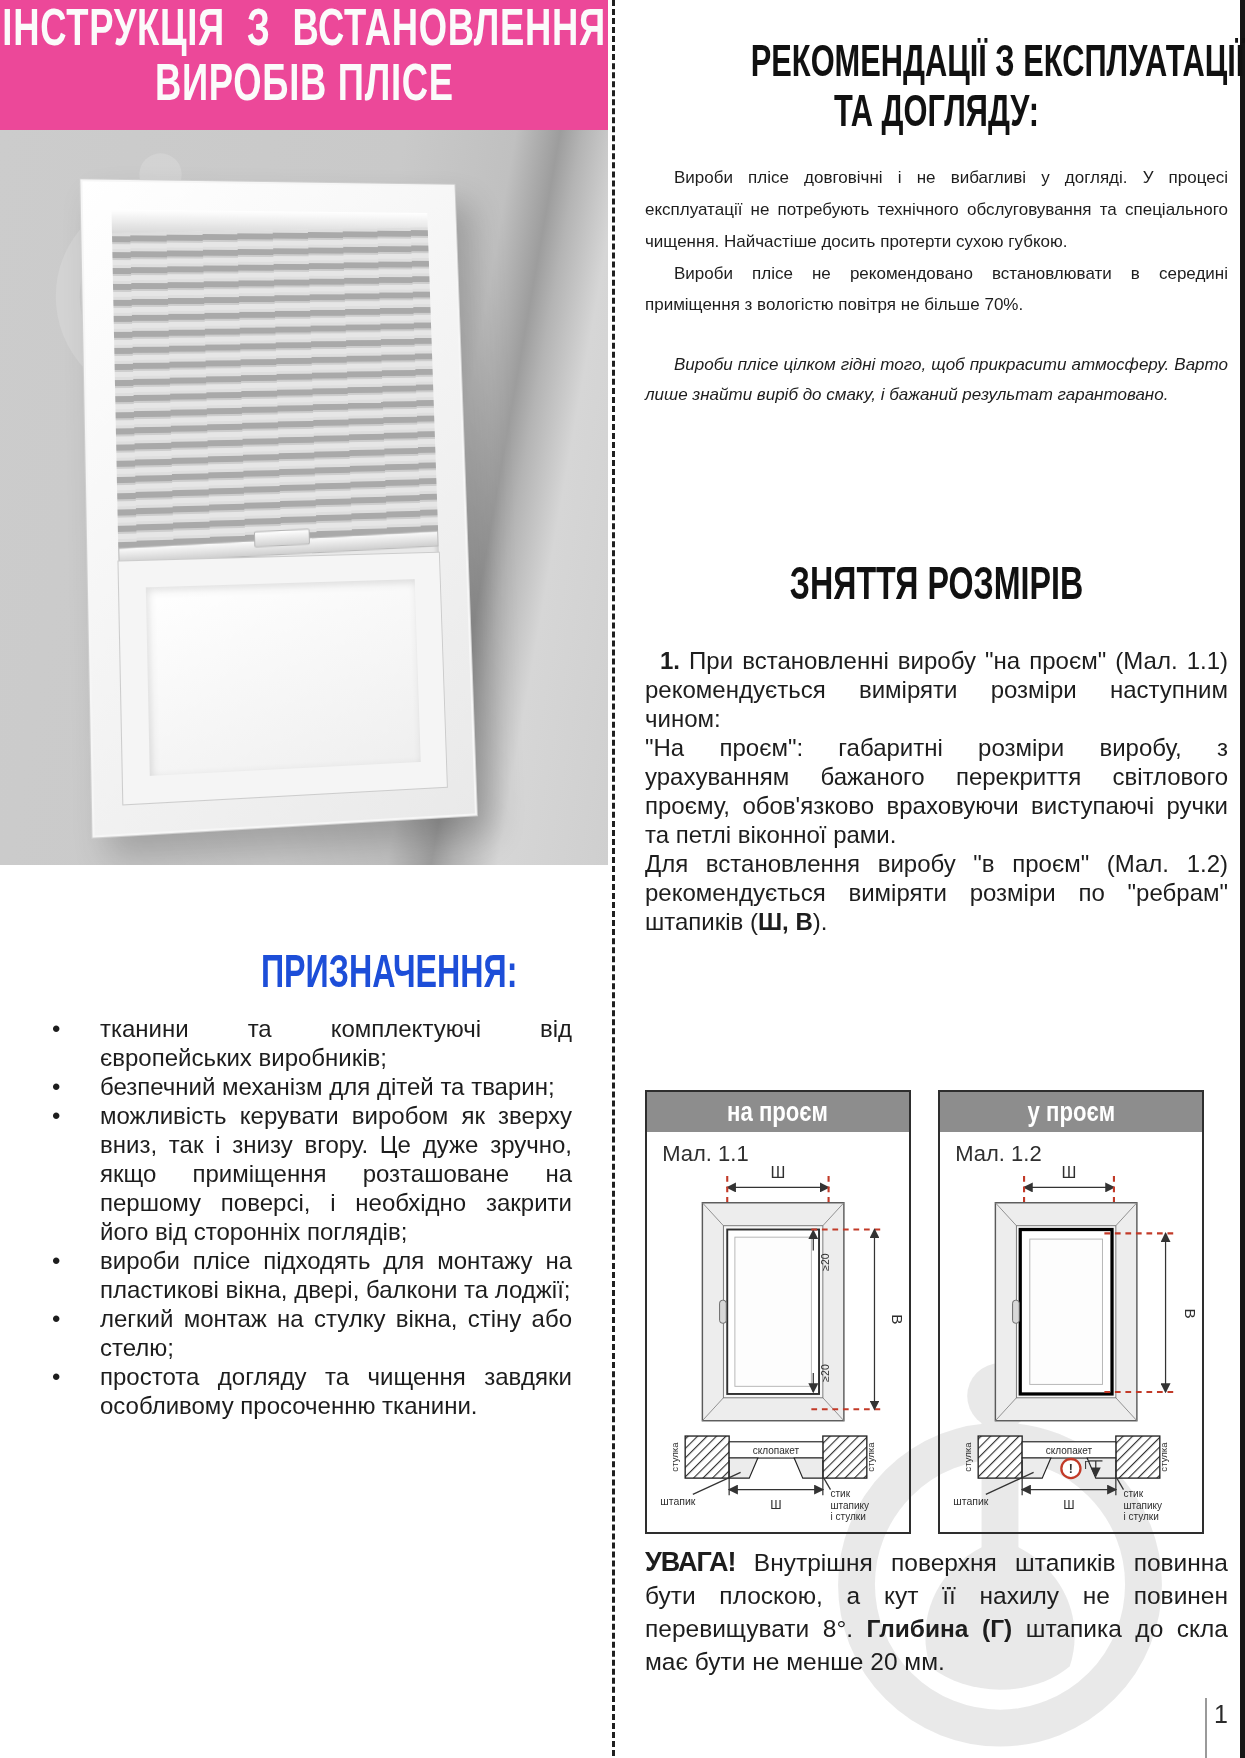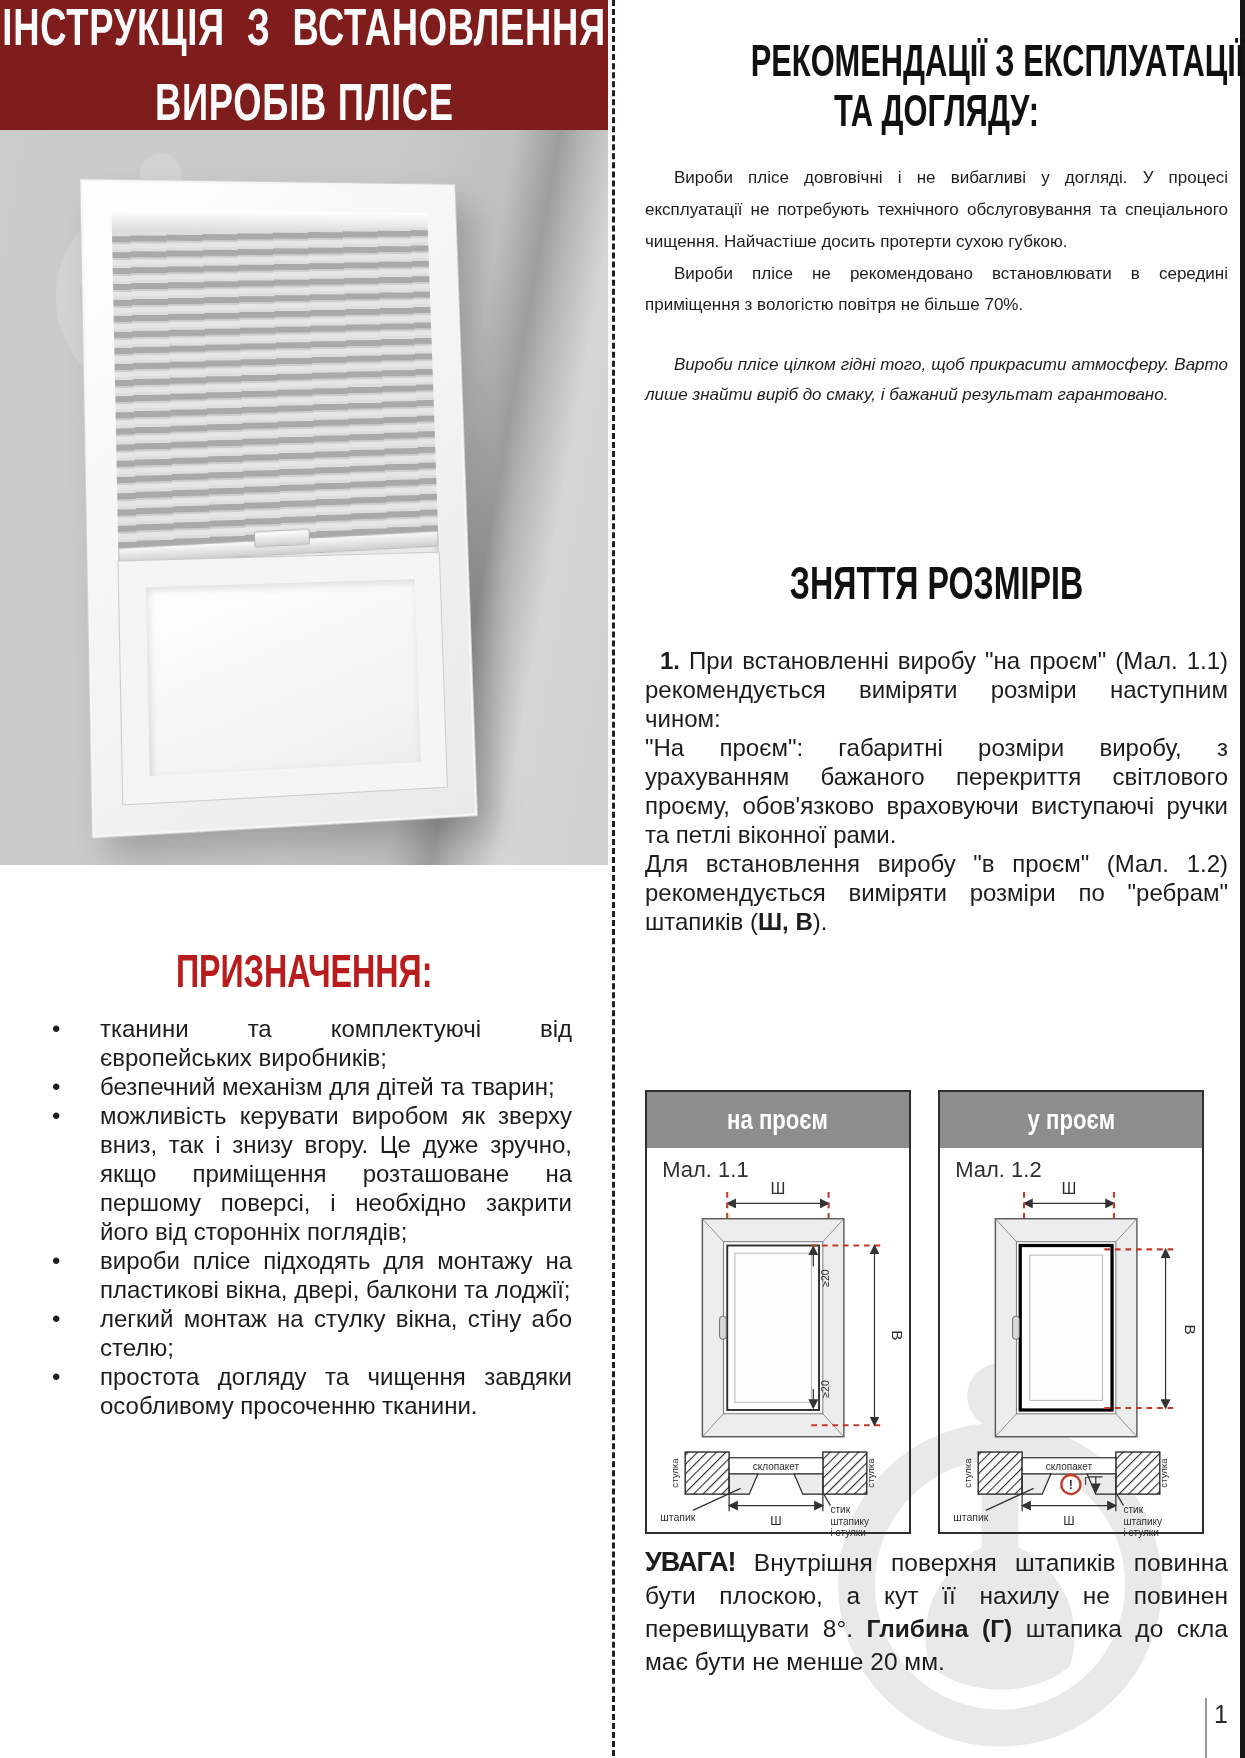--- a/index.html
+++ b/index.html
@@ -1,21 +1,21 @@
 <!DOCTYPE html>
 <html><head>
 <meta charset="utf-8">
 <style>
   html,body{margin:0;padding:0;background:#ffffff;}
   .page{position:relative;width:1245px;height:1758px;background:#ffffff;overflow:hidden;
         font-family:"Liberation Sans","DejaVu Sans",sans-serif;color:#1d1d1d;}
 
   
-  .lc-header{position:absolute;left:0;top:0;width:608px;height:130px;background:#7f1d1d;
-             display:flex;flex-direction:column;justify-content:space-between;align-items:center;}
+  .lc-header{position:absolute;left:0;top:0;width:608px;height:130px;background:#ec4899;
+             display:flex;flex-direction:column;justify-content:flex-start;align-items:center;}
   .cond{display:inline-block;transform:scaleX(.70);font-weight:bold;white-space:nowrap;}
   .hl1,.hl2{color:#fbfbfb;font-size:52px;line-height:55px;letter-spacing:1px;}
   .hl1{word-spacing:16px;}
 
   .photo{position:absolute;left:0;top:130px;width:608px;height:735px;overflow:hidden;
          background:linear-gradient(100deg,#cccccc 0%,#c9c9c9 55%,#c0c0c0 70%,#9d9d9d 76%,#b4b4b4 79%,#d6d6d6 85%,#cfcfcf 100%);}
   .wm{color:#dadada;}
   .wm-photo{position:absolute;left:28px;top:18px;width:265px;height:265px;opacity:.55;}
   .win{position:absolute;left:88px;top:46px;width:382px;height:645px;
        transform:perspective(1100px) rotateY(7deg) rotateX(3deg) rotate(-1.2deg);
@@ -31,21 +31,21 @@
   .blind-bottomrail{position:absolute;left:0;right:0;top:332px;height:14px;
           background:linear-gradient(#fafafa,#cfcfcf);border:1px solid #b9b9b9;transform:skewY(-1.6deg);}
   .blind-tab{position:absolute;left:50%;top:-10px;width:54px;height:14px;margin-left:-27px;
           background:linear-gradient(#ffffff,#d2d2d2);border:1px solid #b5b5b5;border-radius:2px;}
   .sash{position:absolute;left:0;right:0;top:350px;bottom:0;background:#f4f4f4;}
   .sash-frame{position:absolute;inset:0;border:26px solid #f5f5f5;box-shadow:inset 0 0 0 1px #c6c6c6, 0 0 0 1px #cccccc;}
   .glass{position:absolute;left:26px;right:26px;top:26px;bottom:26px;
          background:linear-gradient(160deg,#ffffff,#efefef);box-shadow:inset 2px 3px 9px rgba(0,0,0,.13);}
 
   .purpose{position:absolute;left:36px;top:944px;width:536px;}
-  .purpose h2{margin:0;text-align:center;font-size:46px;color:#b91c1c;}
+  .purpose h2{margin:0;text-align:right;font-size:46px;color:#1d4ed8;}
   .lc-body{font-size:24px;line-height:29px;text-align:justify;}
   .purpose .intro{margin:28px 0 0 0;text-indent:15px;}
   .blist{margin:16px 0 0 0;padding:0;list-style:none;}
   .blist li{position:relative;padding-left:64px;margin:0;}
   .blist li::before{content:"\2022";position:absolute;left:16px;top:0;font-size:24px;}
 
   
   .divider{position:absolute;left:612px;top:0;height:1756px;width:0;border-left:3px dashed #1f1f1f;}
   .edge-strip{position:absolute;right:0;top:0;width:5px;height:1758px;background:#161616;}
 
@@ -67,21 +67,21 @@
   .szlist li::before{content:"\2022";position:absolute;left:16px;top:0;font-size:24px;}
   .sizing .pna{margin:0;}
   .sizing .pv{margin:0;}
   b.lead{font-weight:bold;}
 
   
   .wm-right{position:absolute;left:795px;top:1355px;width:410px;height:410px;opacity:.55;color:#d8d8d8;}
   .fig{position:absolute;top:1090px;width:262px;height:440px;border:2px solid #2e2e2e;background:transparent;}
   .fig-1{left:645px;}
   .fig-2{left:938px;}
-  .fig-tab{height:56px;background:#8d8d8d;display:flex;align-items:center;justify-content:center;}
+  .fig-tab{height:40px;background:#8d8d8d;display:flex;align-items:center;justify-content:center;}
   .fig-tab span{color:#ffffff;font-weight:bold;font-size:27px;transform:scaleX(.82);display:inline-block;}
   .fig svg{display:block;width:258px;height:392px;}
   .fig svg text{font-family:"Liberation Sans","DejaVu Sans",sans-serif;fill:#2f2f2f;}
   .dim{stroke:#333333;stroke-width:1.3;fill:none;}
   .reddash{stroke:#c23a28;stroke-width:2.2;stroke-dasharray:6 5;fill:none;}
   .frameline{stroke:#8d8d8d;stroke-width:1;}
 
   
   .attention{top:1546px;font-size:24.5px;line-height:33px;text-align:justify;}
   .attn-label{font-weight:bold;font-size:27px;letter-spacing:-1px;}

